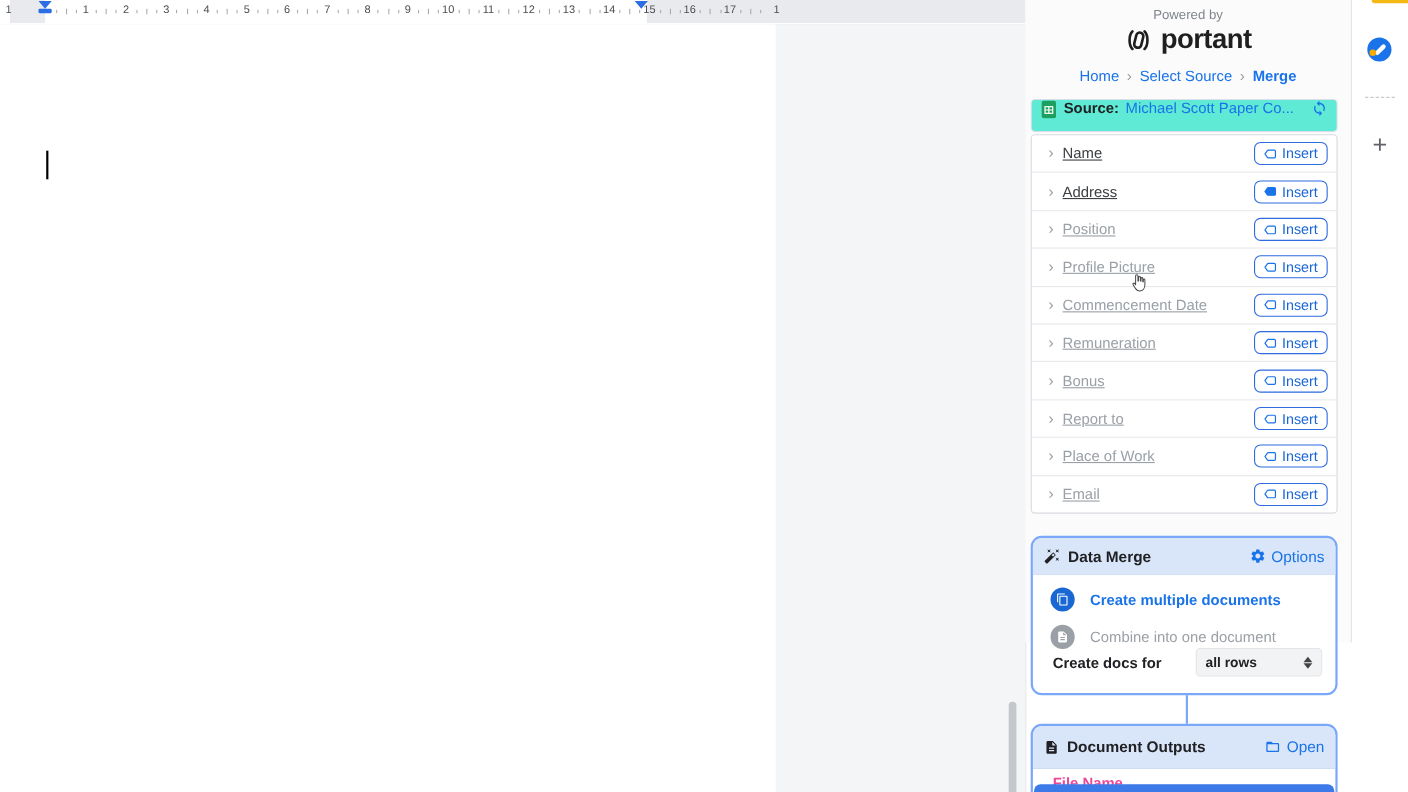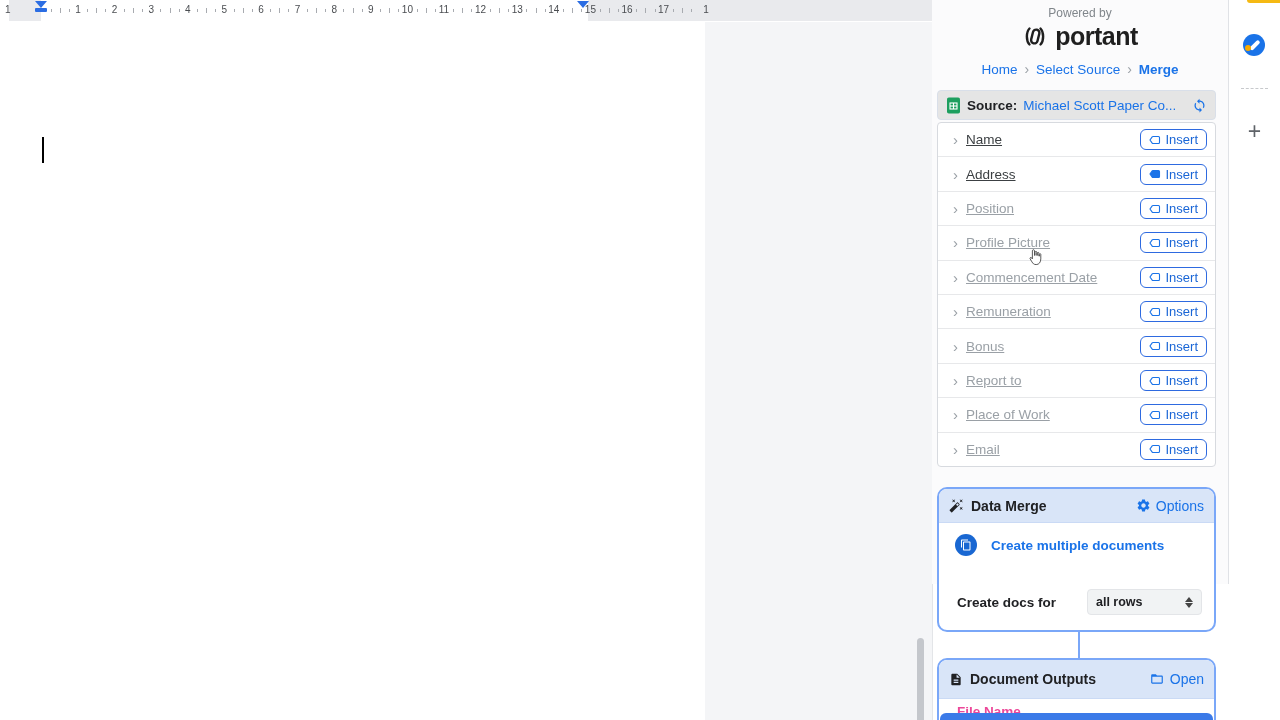--- a/index.html
+++ b/index.html
@@ -29,21 +29,21 @@
   .sidebar{position:absolute;left:932px;top:0;width:296px;height:584px;background:#fbfbfc;border-right:1px solid #e0e2e6;}
   .sb-center{position:absolute;left:0;width:100%;text-align:center;}
   .powered{top:6px;font-size:12px;color:#80868b;}
   .brand-row{top:22px;display:flex;align-items:center;justify-content:center;gap:7px;}
   .brand-text{font-size:25px;font-weight:bold;color:#1f1f1f;letter-spacing:-.5px;}
   .breadcrumb{top:61px;display:flex;align-items:center;justify-content:center;gap:7px;font-size:13.5px;}
   .bc-item{color:#1a73e8;cursor:pointer;}
   .bc-item.current{font-weight:bold;}
   .bc-sep{color:#9aa0a6;font-size:14px;}
 
-  .source-bar{position:absolute;left:5px;right:12px;top:90px;height:30px;background:#e5e5e5;border:1px solid #d9dfe9;border-radius:4px;display:flex;align-items:center;padding:0 8px;box-sizing:border-box;gap:6px;font-size:13.5px;}
+  .source-bar{position:absolute;left:5px;right:12px;top:90px;height:30px;background:#5eead4;border:1px solid #d9dfe9;border-radius:4px;display:flex;padding:0 8px;box-sizing:border-box;gap:6px;font-size:13.5px;}
   .source-label{font-weight:bold;color:#202124;white-space:nowrap;}
   .source-name{color:#1a73e8;white-space:nowrap;overflow:hidden;text-overflow:ellipsis;flex:1;}
   .refresh-btn{flex:0 0 auto;display:flex;cursor:pointer;}
 
   .field-list{position:absolute;left:5px;right:12px;top:122px;height:345px;background:#fff;border:1px solid #d7dadf;border-radius:4px;box-sizing:border-box;display:flex;flex-direction:column;}
   .field-row{flex:1;display:flex;align-items:center;padding:0 8px 0 15px;border-bottom:1px solid #e7e8ea;}
   .field-row:last-child{border-bottom:none;}
   .chev{color:#9aa0a6;font-size:15px;margin-right:8px;line-height:1;}
   .field-label{font-size:13.5px;color:#9aa0a6;text-decoration:underline;}
   .field-row.dark .field-label{color:#3c4043;font-weight:500;}
@@ -354,20 +354,28 @@
 
       <div class="dm-row r1">
         <span class="opt-circle blue">
           <svg width="12" height="12" viewBox="0 0 24 24" fill="#fff">
             <path d="M16 1H4c-1.1 0-2 .9-2 2v14h2V3h12V1zm3 4H8c-1.1 0-2 .9-2 2v14c0 1.1.9 2 2 2h11c1.1 0 2-.9 2-2V7c0-1.1-.9-2-2-2zm0 16H8V7h11v14z"></path>
           </svg>
         </span>
         <span class="opt-label-active">Create multiple documents</span>
       </div>
 
+      <div class="dm-row r2">
+        <span class="opt-circle gray">
+          <svg width="12" height="12" viewBox="0 0 24 24" fill="#fff">
+            <path d="M14 2H6c-1.1 0-1.99.9-1.99 2L4 20c0 1.1.89 2 1.99 2H18c1.1 0 2-.9 2-2V8l-6-6zm2 16H8v-2h8v2zm0-4H8v-2h8v2zm-3-5V3.5L18.5 9H13z"></path>
+          </svg>
+        </span>
+        <span class="opt-label-muted">Combine into one document</span>
+      </div>
 
       <span class="cdf-label">Create docs for</span>
       <div class="rows-select">
         <span class="rows-value">all rows</span>
         <span class="sel-arrows">
             <i class="up"></i>
             <i class="dn"></i>
           </span>
       </div>
     </section>

